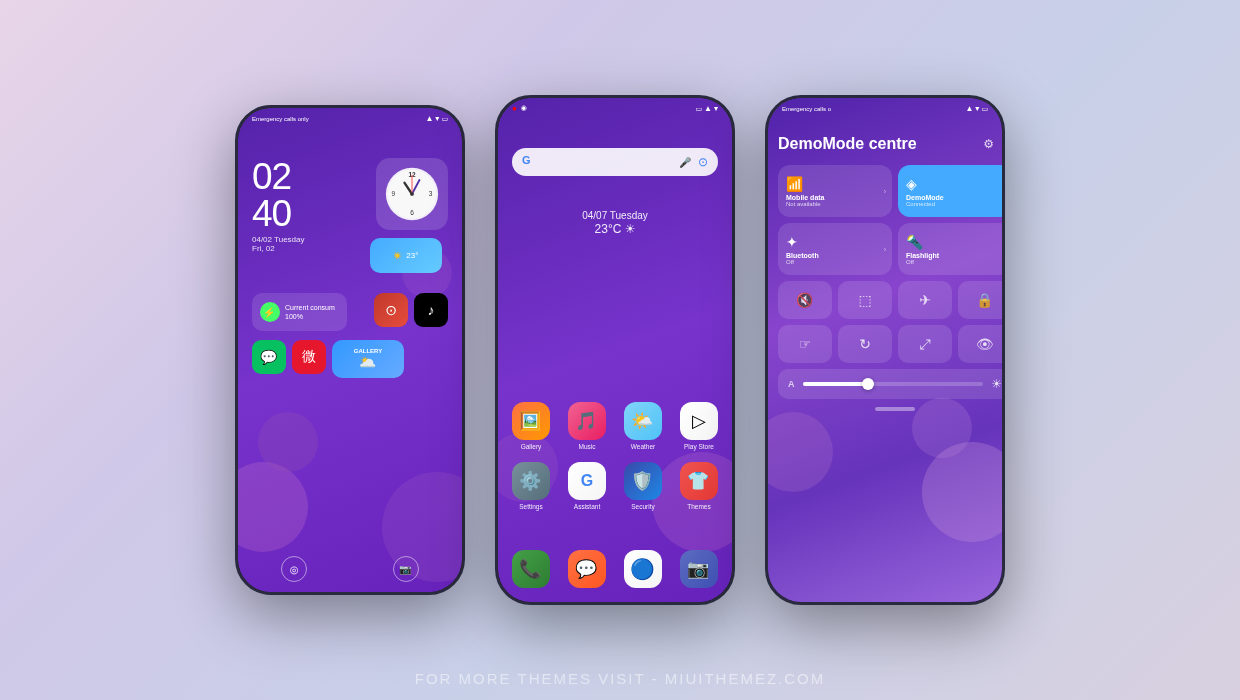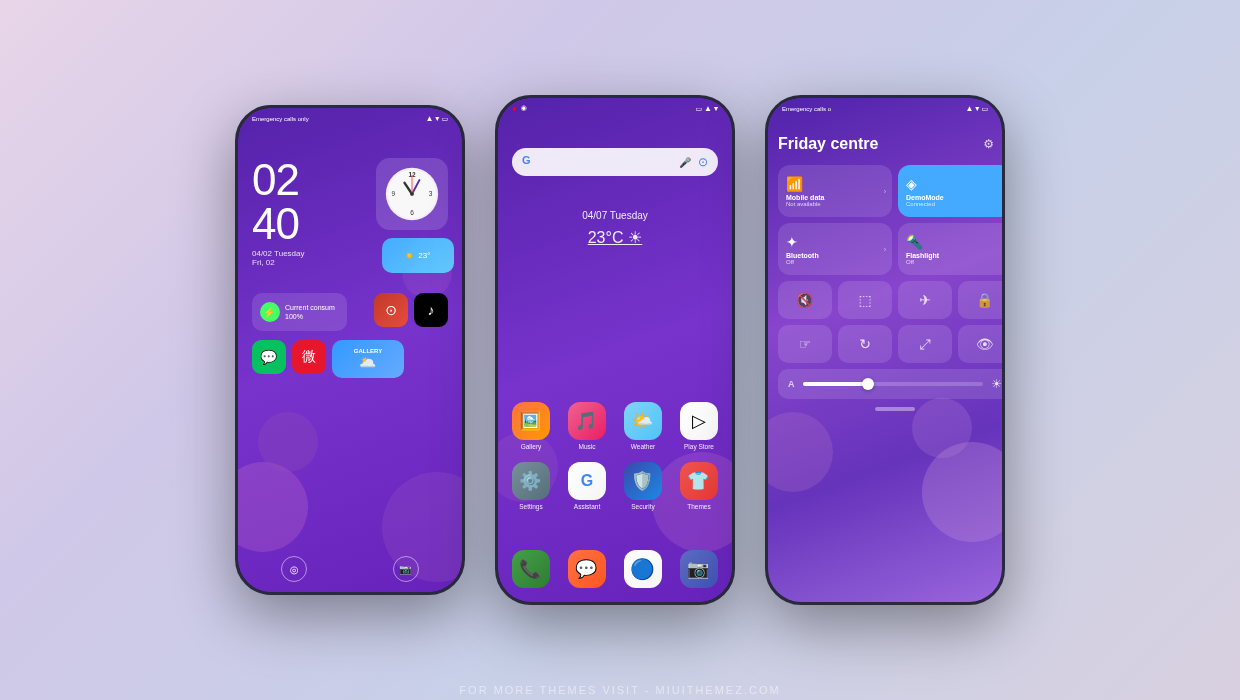--- a/index.html
+++ b/index.html
@@ -63,21 +63,21 @@
     .bubble2 { width: 60px; height: 60px; bottom: 120px; left: 20px; background: rgba(150,80,180,0.3); }
     .bubble3 { width: 110px; height: 110px; bottom: 10px; right: -30px; background: rgba(160,90,190,0.25); }
     .bubble4 { width: 50px; height: 50px; top: 140px; right: 10px; background: rgba(180,100,200,0.2); }
 
     .time-widget {
       position: absolute;
       top: 50px;
       left: 14px;
     }
     .time-big {
-      font-size: 44px;
+      font-size: 37px;
       font-weight: 200;
       color: white;
       line-height: 1;
       letter-spacing: -1px;
     }
     .date-small {
       font-size: 8px;
       color: rgba(255,255,255,0.85);
       margin-top: 3px;
     }
@@ -91,21 +91,21 @@
       background: rgba(255,255,255,0.15);
       border-radius: 14px;
       display: flex;
       align-items: center;
       justify-content: center;
     }
 
     .weather-widget {
       position: absolute;
       top: 130px;
-      right: 8px;
+      right: 20px;
       width: 72px;
       height: 35px;
       background: linear-gradient(135deg, #44aaff, #66ccff);
       border-radius: 10px;
       display: flex;
       align-items: center;
       justify-content: center;
       gap: 4px;
     }
     .weather-widget span { font-size: 7px; color: white; }
@@ -227,21 +227,21 @@
     .search-lens { font-size: 10px; color: #4285f4; }
 
     .center-time {
       position: absolute;
       top: 110px;
       left: 0; right: 0;
       text-align: center;
     }
     .center-time-big { font-size: 48px; font-weight: 300; color: white; letter-spacing: 2px; }
     .center-date { font-size: 10px; color: rgba(255,255,255,0.9); margin-top: 2px; }
-    .center-weather { font-size: 16px; color: rgba(255,255,255,0.9); margin-top: 7px; text-decoration: underline; }
+    .center-weather { font-size: 12px; color: rgba(255,255,255,0.9); margin-top: 1px; }
 
     .bubble-p2-1 { position: absolute; width: 100px; height: 100px; border-radius: 50%; background: rgba(180,100,200,0.3); bottom: 50px; right: -20px; }
     .bubble-p2-2 { position: absolute; width: 70px; height: 70px; border-radius: 50%; background: rgba(160,90,190,0.25); bottom: 100px; left: -10px; }
 
     .app-grid-main {
       position: absolute;
       bottom: 80px;
       left: 14px;
       right: 14px;
     }
@@ -404,24 +404,24 @@
       width: 40px;
       height: 4px;
       background: rgba(255,255,255,0.4);
       border-radius: 2px;
       margin: 8px auto 0;
     }
 
     
     .watermark {
       position: absolute;
-      bottom: 4px;
+      bottom: 13px;
       left: 50%;
       transform: translateX(-50%);
-      font-size: 11px;
+      font-size: 15px;
       color: rgba(255,255,255,0.5);
       letter-spacing: 2px;
       text-transform: uppercase;
       pointer-events: none;
       white-space: nowrap;
     }
 
     
     .clock-svg { width: 56px; height: 56px; }
   </style>
@@ -622,21 +622,21 @@
         <div class="status-icons">
           <span style="color:white;font-size:8px;">▲</span>
           <span style="color:white;font-size:8px;">▾</span>
           <span style="color:white;font-size:7px;">▭</span>
         </div>
       </div>
 
       <div class="ctrl-content" style="position:relative;z-index:2;">
 
         <div class="ctrl-title-row">
-          <span class="ctrl-title">Friday centre</span>
+          <span class="ctrl-title">DemoMode centre</span>
           <div class="ctrl-title-icons">
             <span>⚙</span>
             <span>✏</span>
           </div>
         </div>
 
         <div class="ctrl-row">
           <div class="ctrl-tile">
             <span class="ctrl-tile-icon">📶</span>
             <span class="ctrl-tile-label">Mobile data</span>

